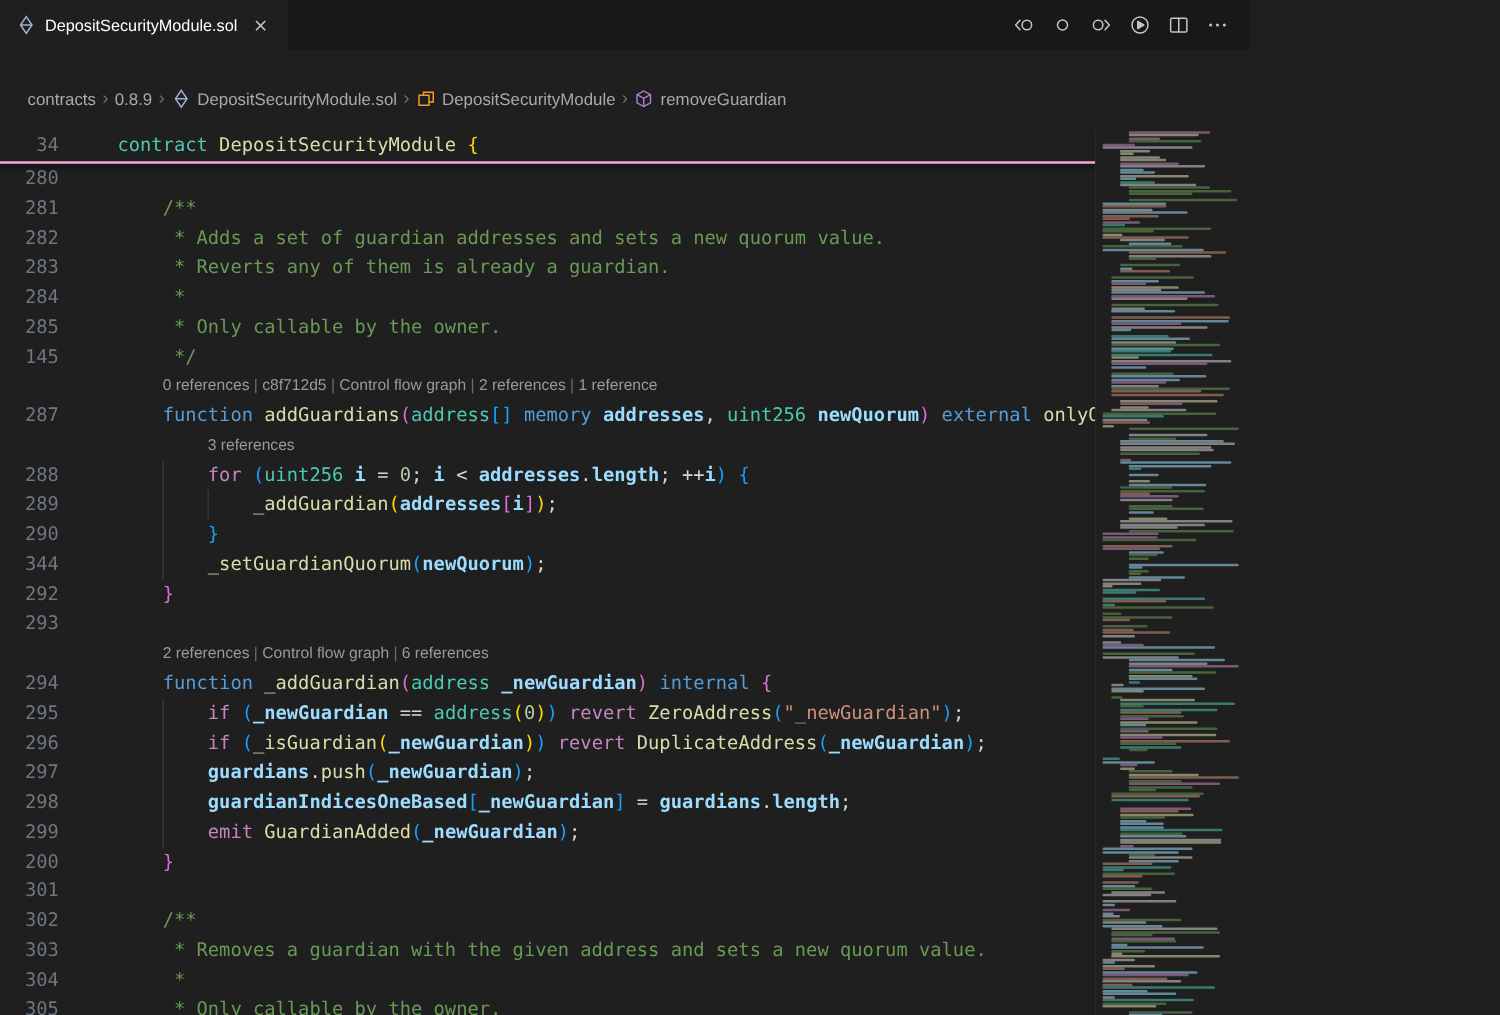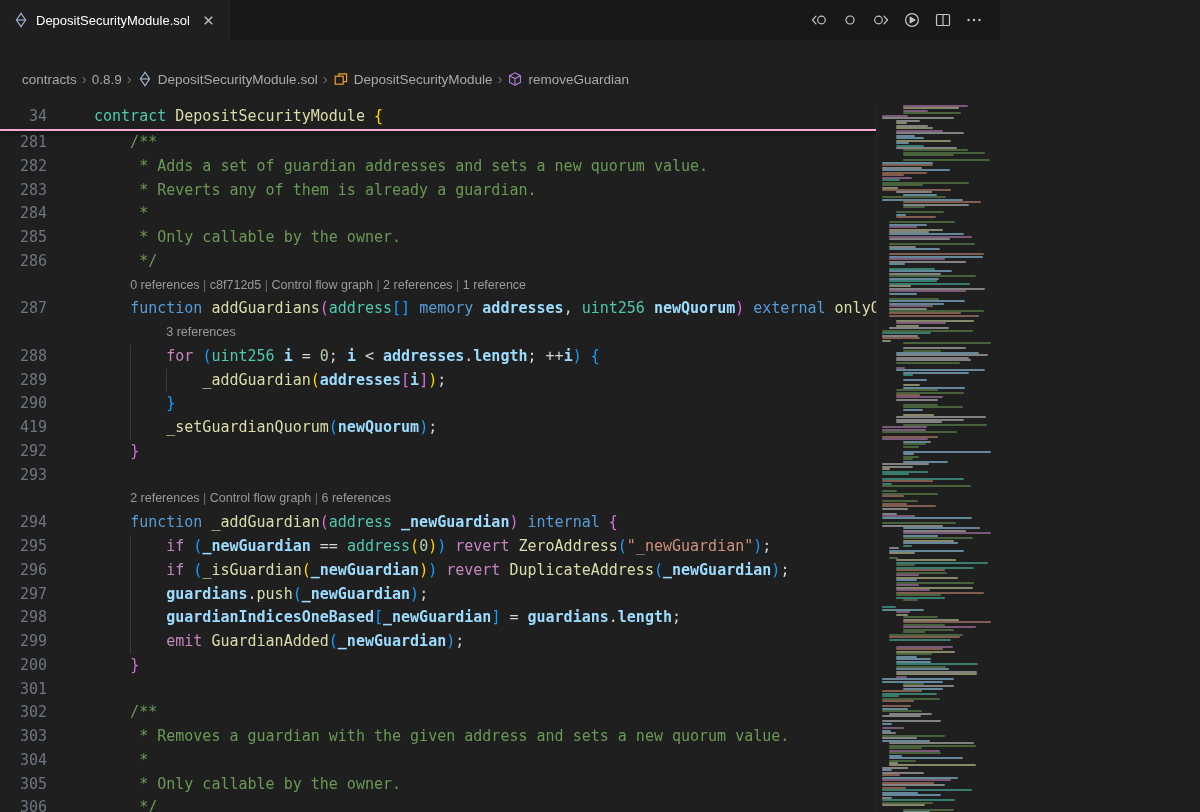--- a/index.html
+++ b/index.html
@@ -151,33 +151,34 @@
       </span>
       <span class="bc-label">removeGuardian</span>
     </div>
 
   <div class="editor-area">
     <div class="code-col">
       <div class="sticky" id="sticky">
           <div class="row code-row"><span class="gutter">34</span><span class="code-text"><span class="t-type">contract</span><span class="t-pl"> </span><span class="t-fn">DepositSecurityModule</span><span class="t-pl"> </span><span class="t-b1">{</span></span></div>
         </div>
       <div class="code-lines" id="code-lines">
+          <div class="row code-row"><span class="gutter">280</span><span class="code-text"></span></div>
           <div class="row code-row"><span class="gutter">281</span><span class="code-text"><span class="t-cm">    /**</span></span></div>
           <div class="row code-row"><span class="gutter">282</span><span class="code-text"><span class="t-cm">     * Adds a set of guardian addresses and sets a new quorum value.</span></span></div>
           <div class="row code-row"><span class="gutter">283</span><span class="code-text"><span class="t-cm">     * Reverts any of them is already a guardian.</span></span></div>
           <div class="row code-row"><span class="gutter">284</span><span class="code-text"><span class="t-cm">     *</span></span></div>
           <div class="row code-row"><span class="gutter">285</span><span class="code-text"><span class="t-cm">     * Only callable by the owner.</span></span></div>
-          <div class="row code-row"><span class="gutter">286</span><span class="code-text"><span class="t-cm">     */</span></span></div>
+          <div class="row code-row"><span class="gutter">145</span><span class="code-text"><span class="t-cm">     */</span></span></div>
           <div class="row lens-row" style="padding-left: 130.14px;"><span class="lens-link">0 references</span><span class="lens-sep"> | </span><span class="lens-link">c8f712d5</span><span class="lens-sep"> | </span><span class="lens-link">Control flow graph</span><span class="lens-sep"> | </span><span class="lens-link">2 references</span><span class="lens-sep"> | </span><span class="lens-link">1 reference</span></div>
           <div class="row code-row"><span class="gutter">287</span><span class="code-text"><span class="t-pl">    </span><span class="t-kw">function</span><span class="t-pl"> </span><span class="t-fn">addGuardians</span><span class="t-b2">(</span><span class="t-type">address</span><span class="t-b3">[]</span><span class="t-pl"> </span><span class="t-kw">memory</span><span class="t-pl"> </span><span class="t-var">addresses</span><span class="t-pl">, </span><span class="t-type">uint256</span><span class="t-pl"> </span><span class="t-var">newQuorum</span><span class="t-b2">)</span><span class="t-pl"> </span><span class="t-kw">external</span><span class="t-pl"> </span><span class="t-fn">onlyOwner</span><span class="t-pl"> </span><span class="t-b2">{</span></span></div>
           <div class="row lens-row" style="padding-left: 166.28px;"><span class="lens-link">3 references</span></div>
           <div class="row code-row"><span class="gutter">288</span><span class="guide" style="left: 130.14px;"></span><span class="code-text"><span class="t-pl">        </span><span class="t-ctrl">for</span><span class="t-pl"> </span><span class="t-b3">(</span><span class="t-type">uint256</span><span class="t-pl"> </span><span class="t-var">i</span><span class="t-pl"> = </span><span class="t-num">0</span><span class="t-pl">; </span><span class="t-var">i</span><span class="t-pl"> &lt; </span><span class="t-var">addresses</span><span class="t-pl">.</span><span class="t-var">length</span><span class="t-pl">; </span><span class="t-pl">++</span><span class="t-var">i</span><span class="t-b3">)</span><span class="t-pl"> </span><span class="t-b3">{</span></span></div>
           <div class="row code-row"><span class="gutter">289</span><span class="guide" style="left: 130.14px;"></span><span class="guide" style="left: 166.28px;"></span><span class="code-text"><span class="t-pl">            </span><span class="t-fn">_addGuardian</span><span class="t-b1">(</span><span class="t-var">addresses</span><span class="t-b2">[</span><span class="t-var">i</span><span class="t-b2">]</span><span class="t-b1">)</span><span class="t-pl">;</span></span></div>
           <div class="row code-row"><span class="gutter">290</span><span class="guide" style="left: 130.14px;"></span><span class="code-text"><span class="t-pl">        </span><span class="t-b3">}</span></span></div>
-          <div class="row code-row"><span class="gutter">419</span><span class="guide" style="left: 130.14px;"></span><span class="code-text"><span class="t-pl">        </span><span class="t-fn">_setGuardianQuorum</span><span class="t-b3">(</span><span class="t-var">newQuorum</span><span class="t-b3">)</span><span class="t-pl">;</span></span></div>
+          <div class="row code-row"><span class="gutter">344</span><span class="guide" style="left: 130.14px;"></span><span class="code-text"><span class="t-pl">        </span><span class="t-fn">_setGuardianQuorum</span><span class="t-b3">(</span><span class="t-var">newQuorum</span><span class="t-b3">)</span><span class="t-pl">;</span></span></div>
           <div class="row code-row"><span class="gutter">292</span><span class="code-text"><span class="t-pl">    </span><span class="t-b2">}</span></span></div>
           <div class="row code-row"><span class="gutter">293</span><span class="code-text"></span></div>
           <div class="row lens-row" style="padding-left: 130.14px;"><span class="lens-link">2 references</span><span class="lens-sep"> | </span><span class="lens-link">Control flow graph</span><span class="lens-sep"> | </span><span class="lens-link">6 references</span></div>
           <div class="row code-row"><span class="gutter">294</span><span class="code-text"><span class="t-pl">    </span><span class="t-kw">function</span><span class="t-pl"> </span><span class="t-fn">_addGuardian</span><span class="t-b2">(</span><span class="t-type">address</span><span class="t-pl"> </span><span class="t-var">_newGuardian</span><span class="t-b2">)</span><span class="t-pl"> </span><span class="t-kw">internal</span><span class="t-pl"> </span><span class="t-b2">{</span></span></div>
           <div class="row code-row"><span class="gutter">295</span><span class="guide" style="left: 130.14px;"></span><span class="code-text"><span class="t-pl">        </span><span class="t-ctrl">if</span><span class="t-pl"> </span><span class="t-b3">(</span><span class="t-var">_newGuardian</span><span class="t-pl"> == </span><span class="t-type">address</span><span class="t-b1">(</span><span class="t-num">0</span><span class="t-b1">)</span><span class="t-b3">)</span><span class="t-pl"> </span><span class="t-ctrl">revert</span><span class="t-pl"> </span><span class="t-fn">ZeroAddress</span><span class="t-b3">(</span><span class="t-str">"_newGuardian"</span><span class="t-b3">)</span><span class="t-pl">;</span></span></div>
           <div class="row code-row"><span class="gutter">296</span><span class="guide" style="left: 130.14px;"></span><span class="code-text"><span class="t-pl">        </span><span class="t-ctrl">if</span><span class="t-pl"> </span><span class="t-b3">(</span><span class="t-fn">_isGuardian</span><span class="t-b1">(</span><span class="t-var">_newGuardian</span><span class="t-b1">)</span><span class="t-b3">)</span><span class="t-pl"> </span><span class="t-ctrl">revert</span><span class="t-pl"> </span><span class="t-fn">DuplicateAddress</span><span class="t-b3">(</span><span class="t-var">_newGuardian</span><span class="t-b3">)</span><span class="t-pl">;</span></span></div>
           <div class="row code-row"><span class="gutter">297</span><span class="guide" style="left: 130.14px;"></span><span class="code-text"><span class="t-pl">        </span><span class="t-var">guardians</span><span class="t-pl">.</span><span class="t-fn">push</span><span class="t-b3">(</span><span class="t-var">_newGuardian</span><span class="t-b3">)</span><span class="t-pl">;</span></span></div>
           <div class="row code-row"><span class="gutter">298</span><span class="guide" style="left: 130.14px;"></span><span class="code-text"><span class="t-pl">        </span><span class="t-var">guardianIndicesOneBased</span><span class="t-b3">[</span><span class="t-var">_newGuardian</span><span class="t-b3">]</span><span class="t-pl"> = </span><span class="t-var">guardians</span><span class="t-pl">.</span><span class="t-var">length</span><span class="t-pl">;</span></span></div>
           <div class="row code-row"><span class="gutter">299</span><span class="guide" style="left: 130.14px;"></span><span class="code-text"><span class="t-pl">        </span><span class="t-ctrl">emit</span><span class="t-pl"> </span><span class="t-fn">GuardianAdded</span><span class="t-b3">(</span><span class="t-var">_newGuardian</span><span class="t-b3">)</span><span class="t-pl">;</span></span></div>
           <div class="row code-row"><span class="gutter">200</span><span class="code-text"><span class="t-pl">    </span><span class="t-b2">}</span></span></div>

